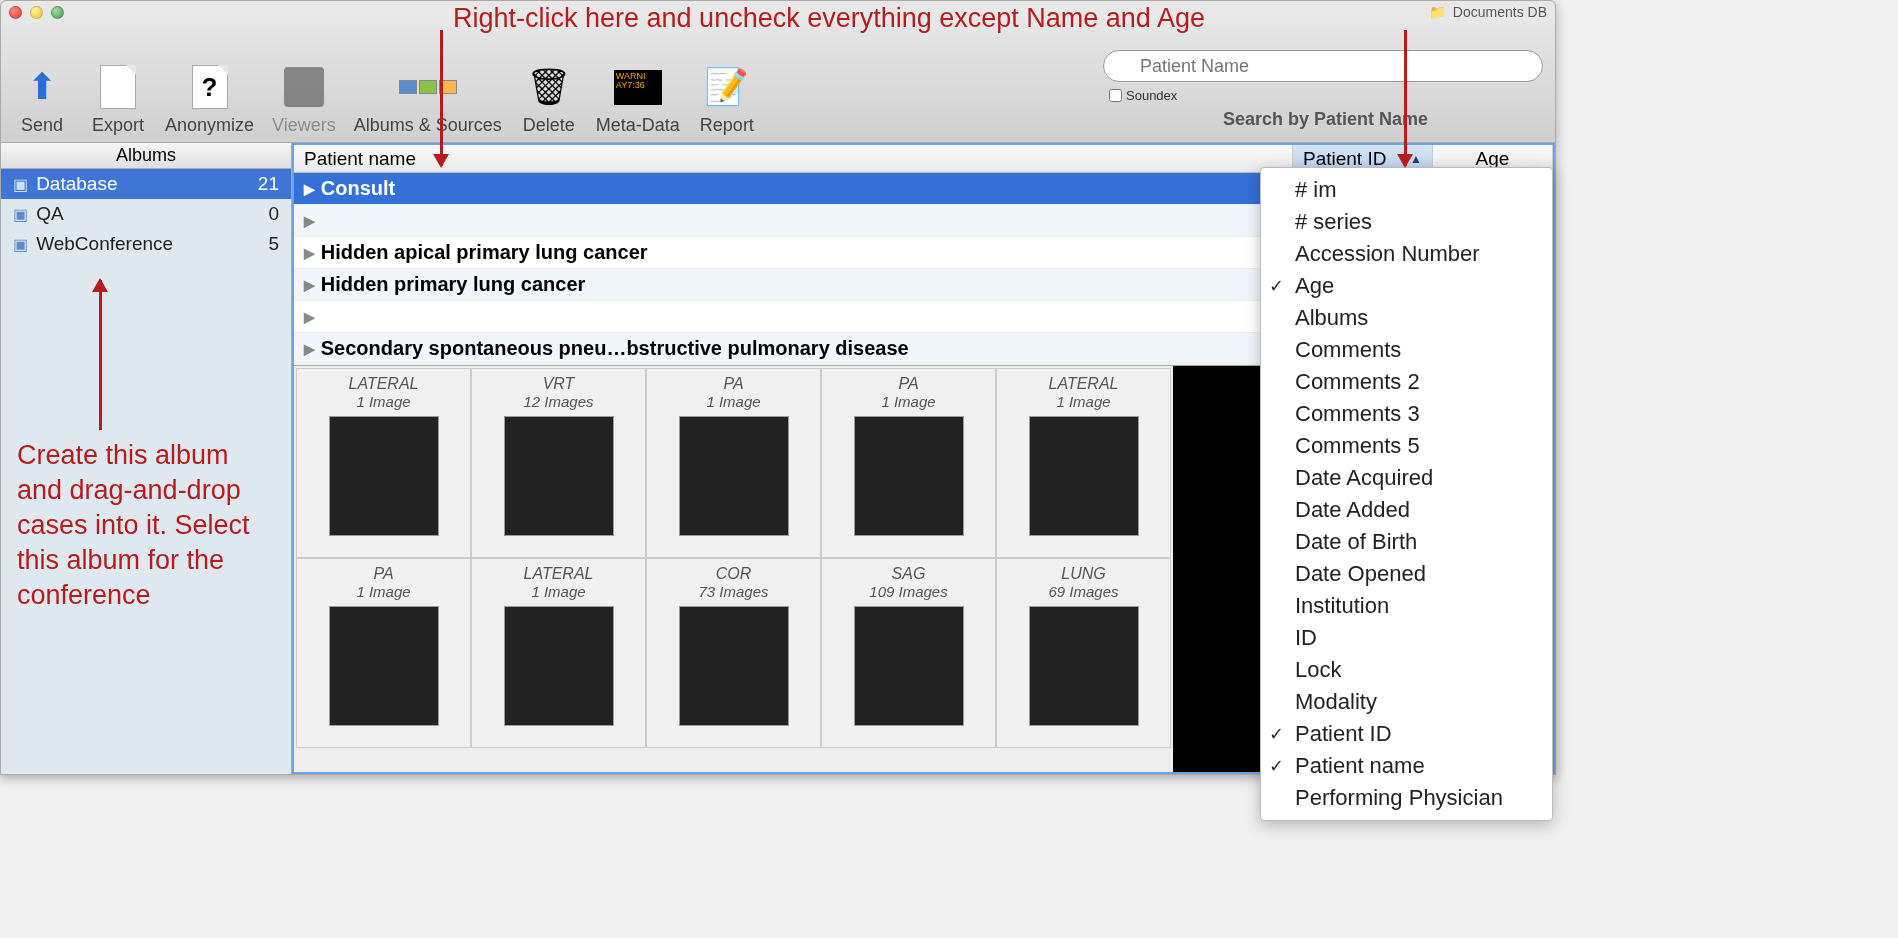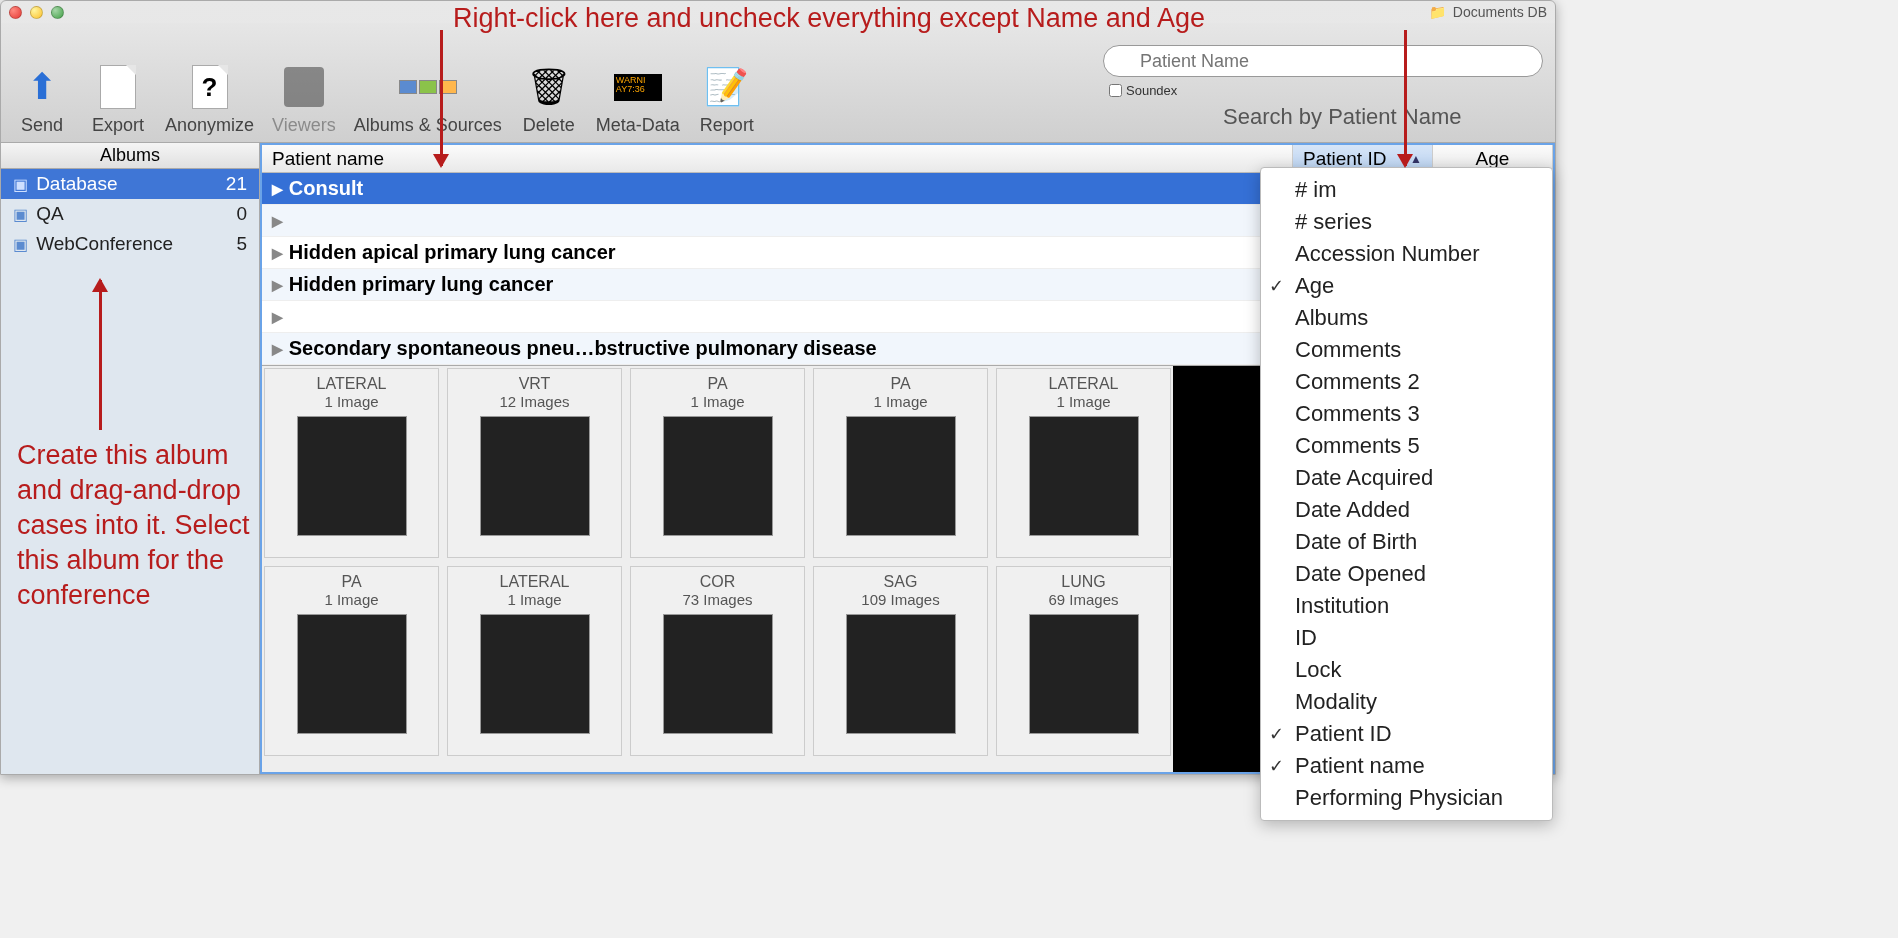--- a/index.html
+++ b/index.html
@@ -17,21 +17,21 @@
 .toolbar { height: 120px; padding: 8px 12px 6px; display: flex; align-items: flex-end; gap: 18px; background: linear-gradient(#e6e6e6, #cfcfcf); border-bottom: 1px solid #aaa; }
 .tb-btn { display: flex; flex-direction: column; align-items: center; gap: 4px; cursor: pointer; min-width: 58px; }
 .tb-icon { width: 48px; height: 48px; display: flex; align-items: center; justify-content: center; font-size: 36px; }
 .tb-label { font-size: 18px; color: #444; }
 
 .search-area { margin-left: auto; display: flex; flex-direction: column; align-items: flex-start; gap: 6px; margin-bottom: 6px; }
 .search-input { width: 440px; height: 32px; border-radius: 16px; border: 1px solid #999; padding: 0 14px 0 36px; font-size: 18px; color: #888; background: #fff; position: relative; }
 .search-wrap { position: relative; }
 .search-icon { position: absolute; left: 10px; top: 6px; color: #888; font-size: 16px; }
 .soundex { font-size: 13px; color: #333; display: flex; align-items: center; gap: 4px; padding-left: 6px; }
-.searchby { font-size: 22px; color: #555; padding-left: 120px; }
+.searchby { font-size: 18px; color: #555; padding-left: 120px; font-weight: bold; }
 
 .content { display: flex; height: calc(100% - 142px); background: #fff; }
 
 .sidebar { width: 293px; background: #dfe7ef; border-right: 1px solid #aaa; }
 .sidebar-header { height: 26px; display: flex; align-items: center; justify-content: center; font-size: 18px; border-bottom: 1px solid #aaa; background: linear-gradient(#f5f5f5,#e0e0e0); }
 .sidebar-item { height: 30px; display: flex; align-items: center; padding: 0 12px; font-size: 19px; color: #222; gap: 8px; cursor: pointer; }
 .sidebar-item.selected { background: #3f76d6; color: #fff; }
 .folder-icon { color: #5b8bd0; font-size: 16px; }
 .sidebar-item.selected .folder-icon { color: #cfe0ff; }
 .sidebar-count { margin-left: auto; }
@@ -48,21 +48,21 @@
 .row { display: flex; height: 32px; align-items: center; font-size: 20px; border-bottom: 1px solid #eee; }
 .row.alt { background: #f1f6fc; }
 .row.selected { background: #3570d6; color: #fff; }
 .cell-name { flex: 1; padding-left: 10px; display: flex; align-items: center; gap: 6px; font-weight: bold; white-space: nowrap; overflow: hidden; text-overflow: ellipsis; }
 .disclosure { color: #888; font-size: 14px; }
 .row.selected .disclosure { color: #fff; }
 .cell-id { width: 140px; padding-left: 8px; font-weight: bold; border-left: 1px solid #ddd; }
 .cell-age { width: 120px; text-align: center; font-weight: bold; border-left: 1px solid #ddd; }
 
 .thumbs { flex: 1; display: flex; background: #eee; border-top: 1px solid #aaa; }
-.thumb-grid { flex: 1; display: grid; grid-template-columns: repeat(5, 175px); grid-auto-rows: 190px; gap: 8px; padding: 2px; overflow: hidden; }
+.thumb-grid { flex: 1; display: grid; grid-template-columns: repeat(5, 175px); grid-auto-rows: 190px; gap: 0; padding: 2px; overflow: hidden; font-style: italic; }
 .thumb { border: 1px solid #ccc; background: #f0f0f0; display: flex; flex-direction: column; align-items: center; padding: 6px; cursor: pointer; }
 .thumb-title { font-size: 16px; color: #555; }
 .thumb-sub { font-size: 15px; color: #555; margin-bottom: 6px; }
 .thumb-img { width: 110px; height: 120px; background: #222; border: 1px solid #999; display: flex; align-items: center; justify-content: center; color: #888; font-size: 11px; }
 .preview { width: 380px; background: #000; }
 
 .context-menu { position: absolute; left: 1260px; top: 167px; width: 293px; background: #fff; border: 1px solid #bbb; box-shadow: 0 4px 16px rgba(0,0,0,.25); border-radius: 4px; padding: 6px 0; z-index: 50; }
 .cm-item { height: 32px; display: flex; align-items: center; padding: 0 14px 0 34px; font-size: 22px; color: #222; position: relative; cursor: pointer; }
 .cm-check { position: absolute; left: 8px; font-size: 18px; color: #333; }
 
@@ -131,21 +131,21 @@
           </div>
       </div>
       <div class="tb-label">Albums &amp; Sources</div>
     </div>
     <div class="tb-btn">
       <div class="tb-icon">🗑</div>
       <div class="tb-label">Delete</div>
     </div>
     <div class="tb-btn">
       <div class="tb-icon">
-          <div style="width:50px;height:27px;background:#000;color:#fba400;font-size:9px;padding:2px;line-height:1;">WARNI<br>AY7:36</div>
+          <div style="width:50px;height:35px;background:#000;color:#fba400;font-size:9px;padding:2px;line-height:1;">WARNI<br>AY7:36</div>
         </div>
       <div class="tb-label">Meta-Data</div>
     </div>
     <div class="tb-btn">
       <div class="tb-icon">📝</div>
       <div class="tb-label">Report</div>
     </div>
     <div class="search-area">
       <div class="search-wrap">
         <span class="search-icon">🔍▾</span>

